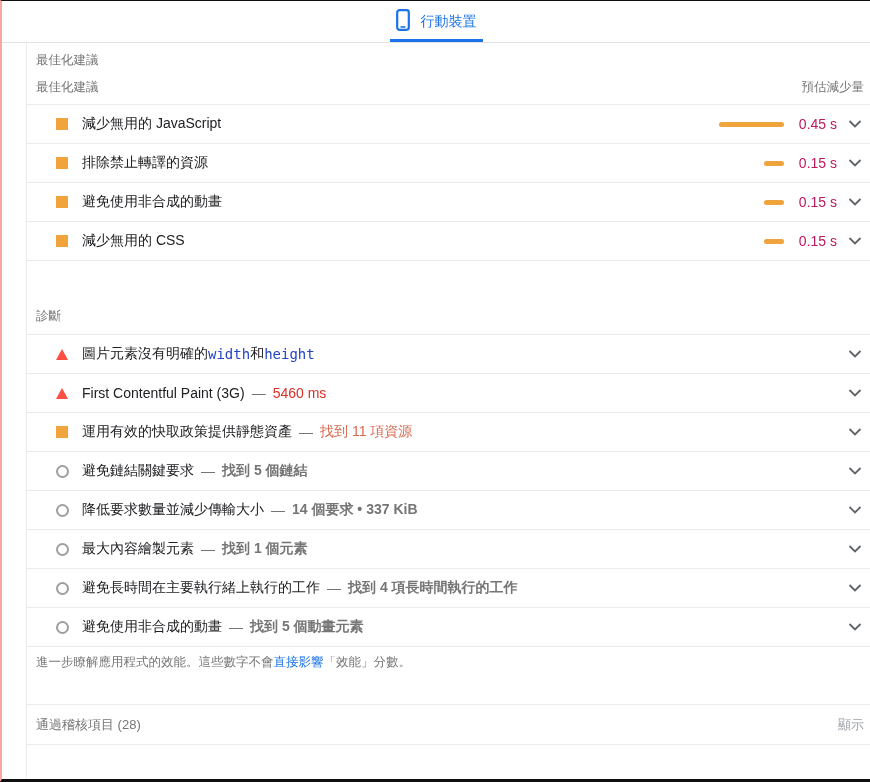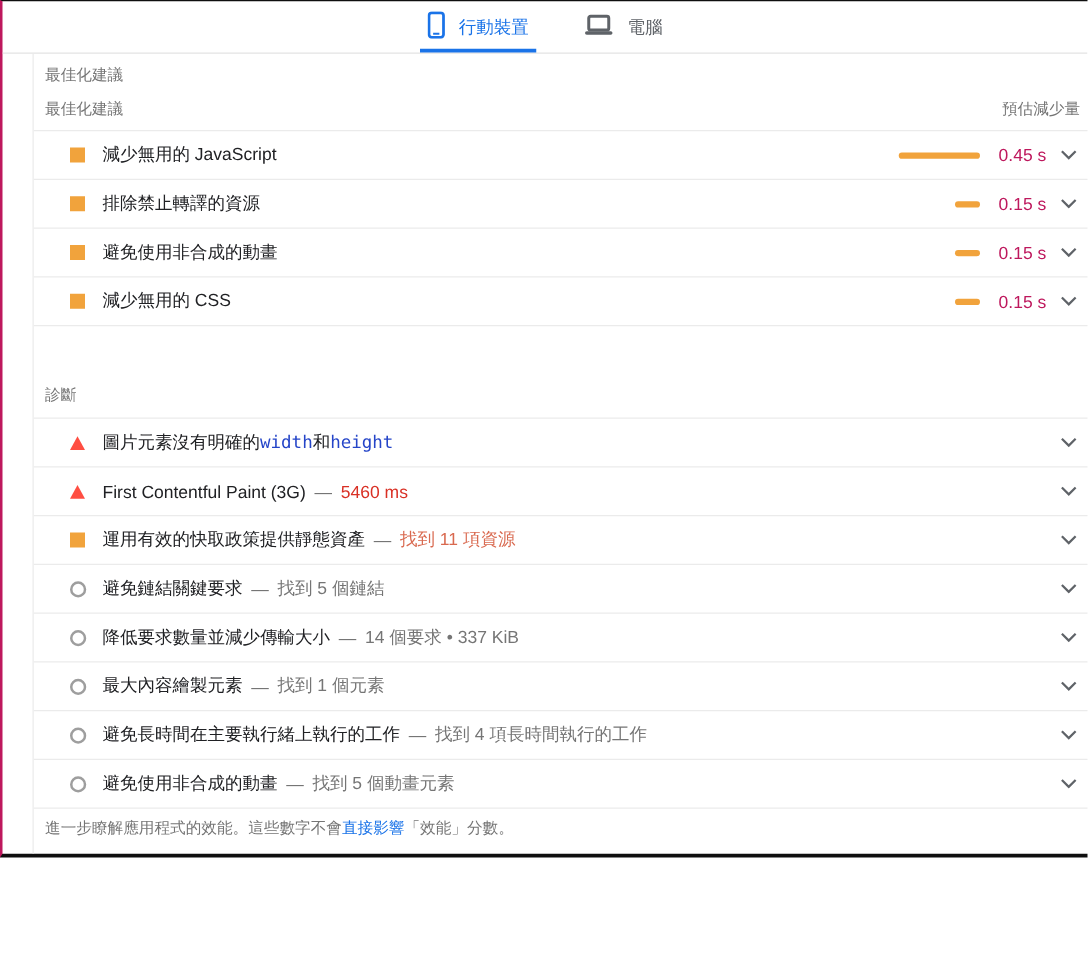--- a/index.html
+++ b/index.html
@@ -1,19 +1,19 @@
 <!DOCTYPE html>
 <html><head>
 <meta charset="utf-8">
 <style>
   * { margin:0; padding:0; box-sizing:border-box; }
   body { background:#fff; font-family:"Liberation Sans","DejaVu Sans",sans-serif; }
   .screen {
-    position:relative; width:870px; height:686px; background:#fff; overflow:hidden;
-    border-left:2px solid #be185d; border-top:1px solid #0f0f0f; border-bottom:3px solid #0f0f0f;
+    position:relative; width:870px; height:782px; background:#fff; overflow:hidden;
+    border-left:2px solid #fca5a5; border-top:1px solid #0f0f0f; border-bottom:3px solid #0f0f0f;
   }
   
   .tabbar { height:42px; border-bottom:1px solid #e3e3e3; display:flex; justify-content:center; }
   .tab { display:flex; align-items:center; gap:11px; margin:0 16px; padding:3px 6px 0 6px;
          font-size:14px; color:#5f6368; border-bottom:3px solid transparent; cursor:pointer; }
   .tab.active { color:#1a73e8; border-bottom-color:#1a73e8; font-weight:500; }
   
   .card { position:absolute; top:42px; left:8px; width:853px; bottom:0;
           border-left:1px solid #ebebeb; border-right:1px solid #ebebeb;margin-left:16px; }
   .section-label { margin-top:8px; padding-left:9px; font-size:12.5px; color:#757575; line-height:18px; }
@@ -28,21 +28,21 @@
   .i-fail { width:0; height:0; border-left:6.5px solid transparent; border-right:6.5px solid transparent;
             border-bottom:11px solid #FF4E42; }
   .i-info { width:13px; height:13px; border:2px solid #9e9e9e; border-radius:50%; }
   .bar { height:5px; border-radius:2.5px; background:#F1A33C; margin-left:auto; flex:none; }
   .op-value { width:48px; text-align:right; margin-left:5px; color:#be185d; flex:none; }
   .chev { margin-left:11px; flex:none; display:flex; align-items:center; }
   .diag-row .chev { margin-left:auto; }
   .dash { color:#757575; margin:0 7px; }
   .val-red { color:#D93025; }
   .val-orange { color:#D9694F; }
-  .val-gray { color:#757575; }
+  .val-gray { color:#757575;font-weight:bold; }
   .code { font-family:"DejaVu Sans Mono","Liberation Mono",monospace; font-size:14px; color:#2545C8; }
   .note { margin-top:7px; padding-left:9px; font-size:12.5px; color:#757575; line-height:16px; }
   .note .lnk { color:#1a73e8; cursor:pointer; }
   .diag-label { margin-top:46px; margin-bottom:9px; }
   .diag-rows { border-top:1px solid #ebebeb; }
   .passed { margin-top:34px; border-top:1px solid #ebebeb; }
   .passed-header { height:40px; display:flex; align-items:center; justify-content:space-between;
                    padding:0 14px 0 9px; font-size:13px; color:#757575; border-bottom:1px solid #ebebeb; }
   .show-btn { color:#9aa0a6; cursor:pointer; }
 </style>
@@ -54,29 +54,20 @@
   <div class="tabbar">
     <div class="tab active">
       <span>
         <svg width="14" height="22" viewBox="0 0 14 22">
             <rect x="1.2" y="1.2" width="11.6" height="19.6" rx="2.2" fill="none" stroke="#1a73e8" stroke-width="2.2"></rect>
             <line x1="4.5" y1="18" x2="9.5" y2="18" stroke="#1a73e8" stroke-width="1.6"></line>
           </svg>
       </span>
       <span>行動裝置</span>
     </div>
-    <div class="tab">
-      <span>
-        <svg width="24" height="18" viewBox="0 0 24 18">
-            <rect x="4" y="2" width="16" height="11" rx="1.5" fill="none" stroke="#5f6368" stroke-width="2.4"></rect>
-            <rect x="1" y="14" width="22" height="2.8" rx="1.4" fill="#5f6368"></rect>
-          </svg>
-      </span>
-      <span>電腦</span>
-    </div>
   </div>
 
   <div class="card">
 
     <div class="section-label">最佳化建議</div>
 
     <div class="op-header">
       <span>最佳化建議</span>
       <span>預估減少量</span>
     </div>

